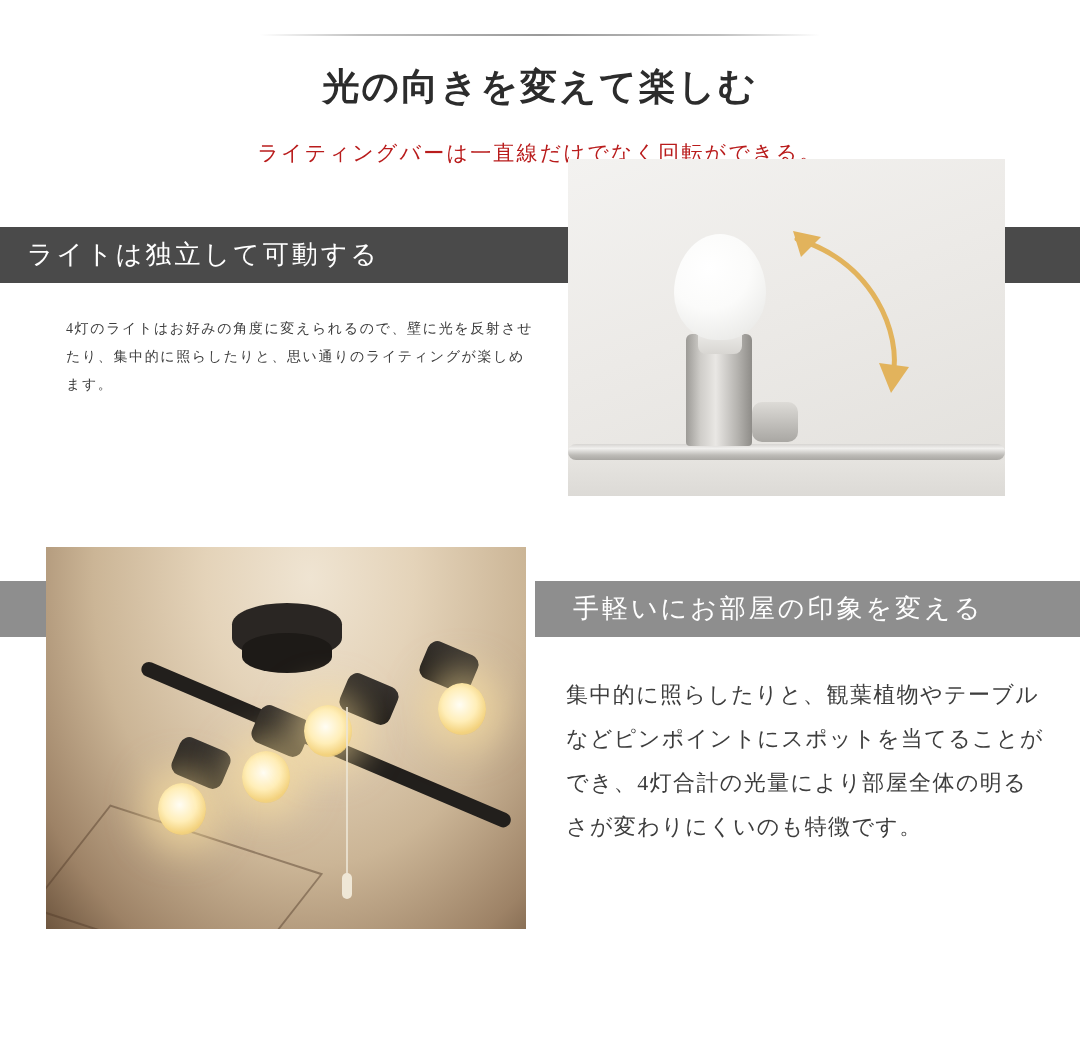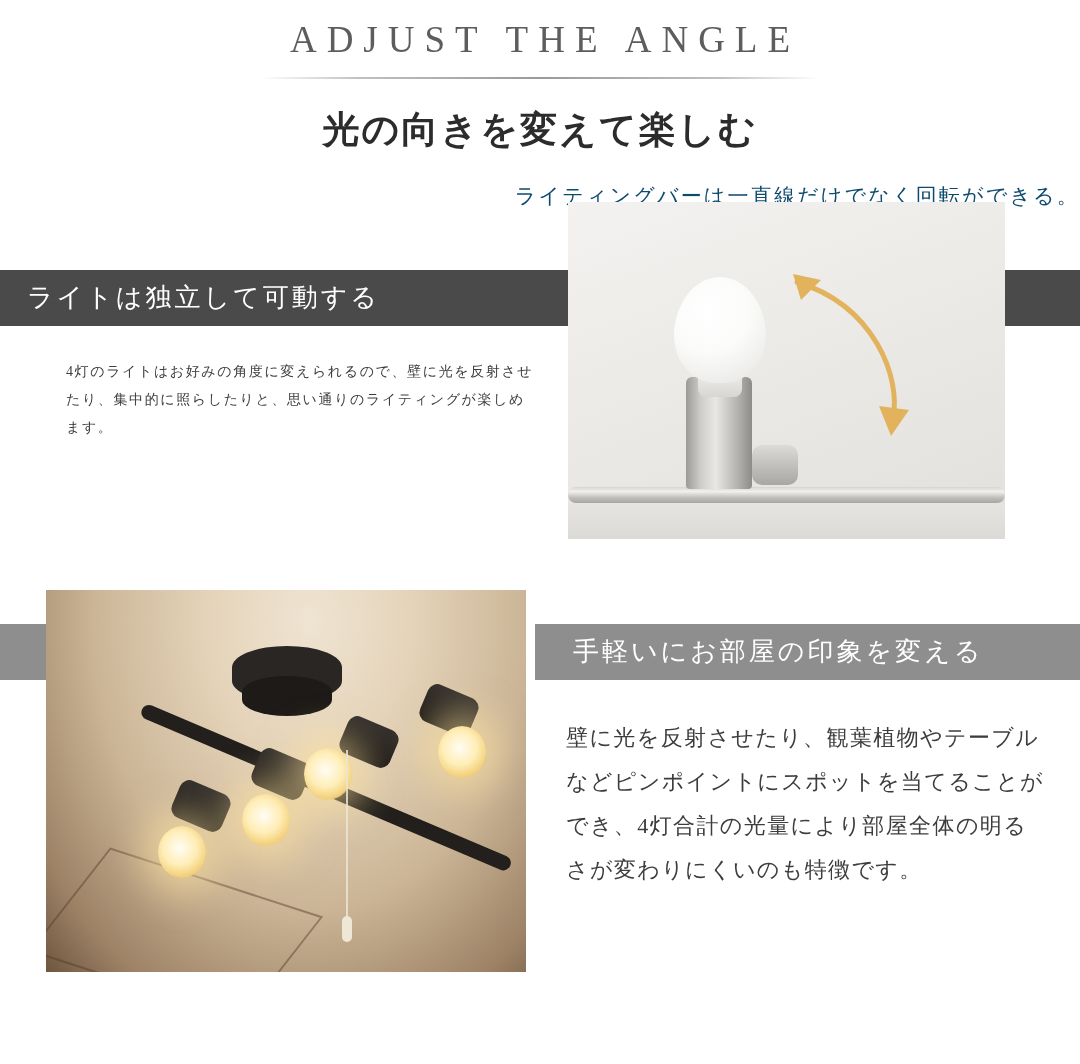--- a/index.html
+++ b/index.html
@@ -41,22 +41,21 @@
     font-weight: 700;
     letter-spacing: 2px;
     color: #2c2c2c;
     margin: 26px 0 0 0;
   }
   .sub {
     margin: 22px 0 0 0;
     font-size: 21px;
     line-height: 1.85;
     letter-spacing: 2.2px;
-    color: #0c4a6e;
-    text-align: right;
+    color: #b91c1c;
   }
 
   
   .section-one {
     position: relative;
     margin-top: 34px;
     height: 340px;
   }
   .bar {
     position: absolute;
@@ -278,21 +277,20 @@
     border: 2px solid rgba(80,58,40,0.45);
     transform: rotate(18deg) skewX(-20deg);
   }
 
   .bottom-space { height: 60px; }
 </style>
 </head>
 <body>
 
 <div class="header">
-  <h1 class="eyebrow">ADJUST THE ANGLE</h1>
   <div class="eyebrow-rule"></div>
   <h2 class="headline">光の向きを変えて楽しむ</h2>
   <p class="sub">
     <span>ライティングバーは一直線だけでなく回転ができる。</span><br>
   </p>
 </div>
 
 <div class="section-one">
 
   <div class="bar bar-left">
@@ -317,21 +315,21 @@
   </div>
 </div>
 
 <div class="section-two">
 
   <div class="bar-head"></div>
   <div class="bar bar-right">
     <span class="bar-title">手軽いにお部屋の印象を変える</span>
   </div>
 
-  <div class="body-text-right">壁に光を反射させたり、観葉植物やテーブルなどピンポイントにスポットを当てることができ、4灯合計の光量により部屋全体の明るさが変わりにくいのも特徴です。</div>
+  <div class="body-text-right">集中的に照らしたりと、観葉植物やテーブルなどピンポイントにスポットを当てることができ、4灯合計の光量により部屋全体の明るさが変わりにくいのも特徴です。</div>
 
   <div class="photo2">
     <div class="p2-shadow"></div>
     <div class="p2-plate"></div>
     <div class="p2-plate2"></div>
     <div class="p2-rail"></div>
 
     <div class="p2-head" style="left:128px; top:196px;"></div>
     <div class="p2-bulb" style="left:112px; top:236px;"></div>
 

